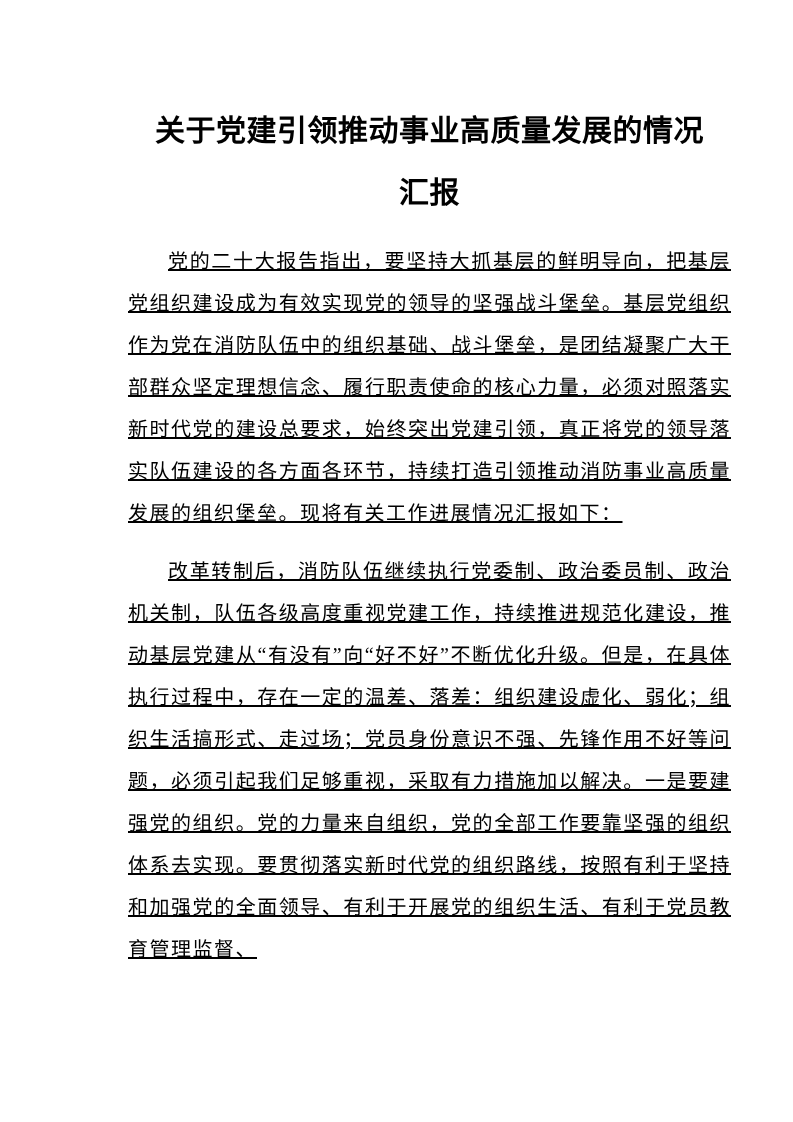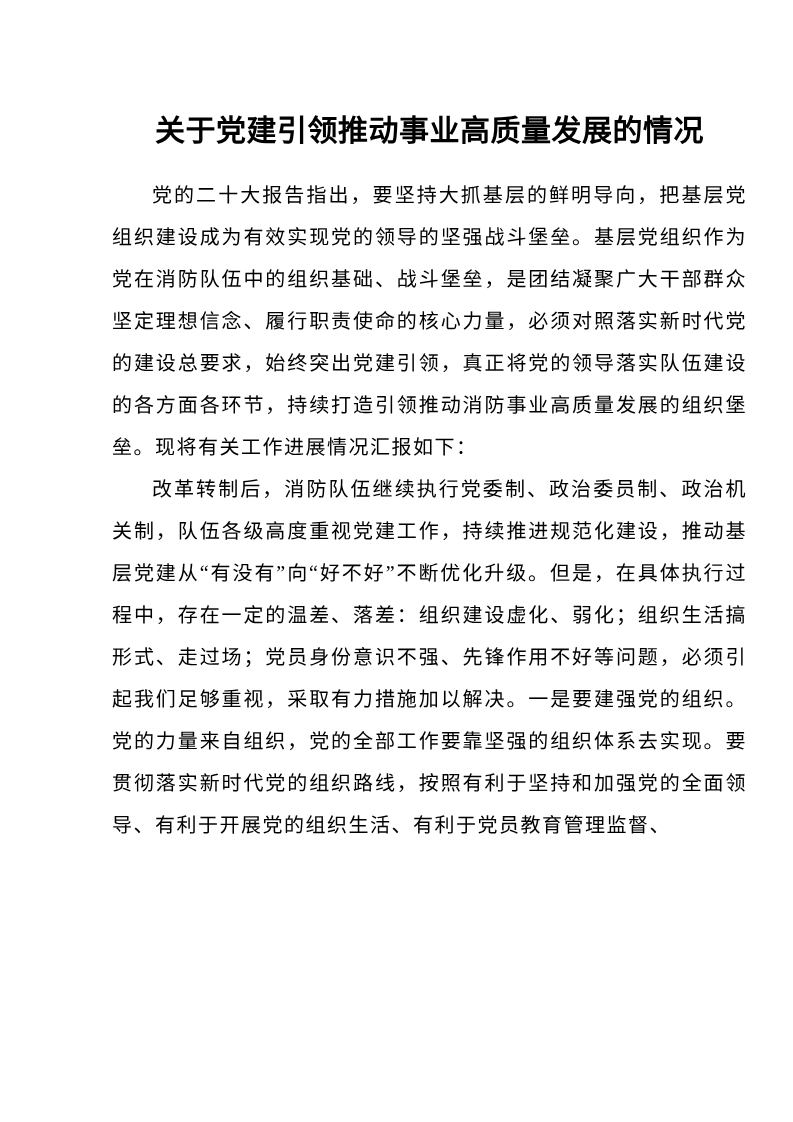--- a/index.html
+++ b/index.html
@@ -36,32 +36,34 @@
   .doc-body {
     margin-top: 12px;
     font-size: 20px;
     line-height: 42px;
     letter-spacing: 1.5px;
     text-align: justify;
     text-justify: inter-character;
     color: #000000;
   }
   .para {
-    margin: 0;
+    margin: 16px;
     padding: 0;
     text-indent: 2em;
+    text-decoration: underline;
   }
 </style>
 </head>
 <body>
 
 <div class="page">
 
   <h1 class="doc-title">
     <span class="title-line">关于党建引领推动事业高质量发展的情况</span>
+    <span class="title-line">汇报</span>
   </h1>
 
   <div class="doc-body">
     <p class="para">党的二十大报告指出，要坚持大抓基层的鲜明导向，把基层党组织建设成为有效实现党的领导的坚强战斗堡垒。基层党组织作为党在消防队伍中的组织基础、战斗堡垒，是团结凝聚广大干部群众坚定理想信念、履行职责使命的核心力量，必须对照落实新时代党的建设总要求，始终突出党建引领，真正将党的领导落实队伍建设的各方面各环节，持续打造引领推动消防事业高质量发展的组织堡垒。现将有关工作进展情况汇报如下：</p>
     <p class="para">改革转制后，消防队伍继续执行党委制、政治委员制、政治机关制，队伍各级高度重视党建工作，持续推进规范化建设，推动基层党建从“有没有”向“好不好”不断优化升级。但是，在具体执行过程中，存在一定的温差、落差：组织建设虚化、弱化；组织生活搞形式、走过场；党员身份意识不强、先锋作用不好等问题，必须引起我们足够重视，采取有力措施加以解决。一是要建强党的组织。党的力量来自组织，党的全部工作要靠坚强的组织体系去实现。要贯彻落实新时代党的组织路线，按照有利于坚持和加强党的全面领导、有利于开展党的组织生活、有利于党员教育管理监督、</p>
   </div>
 
 </div>
 
 </body></html>

